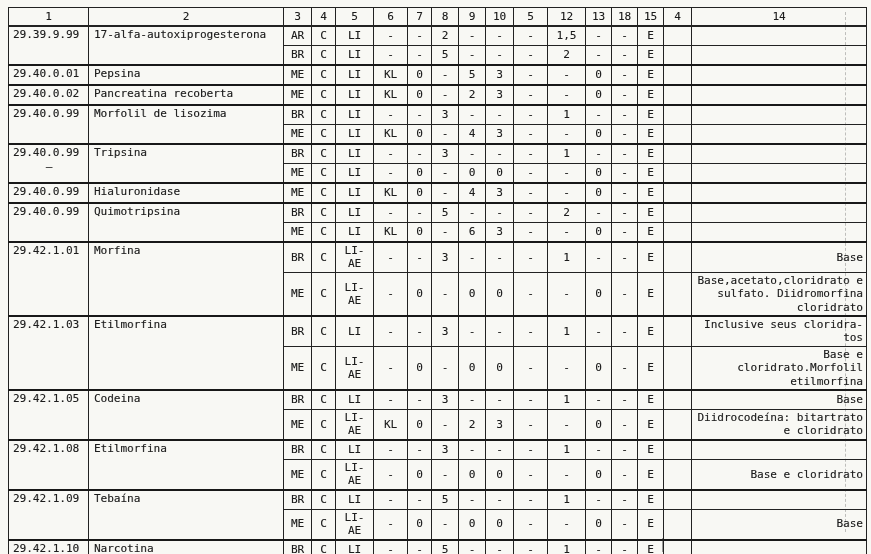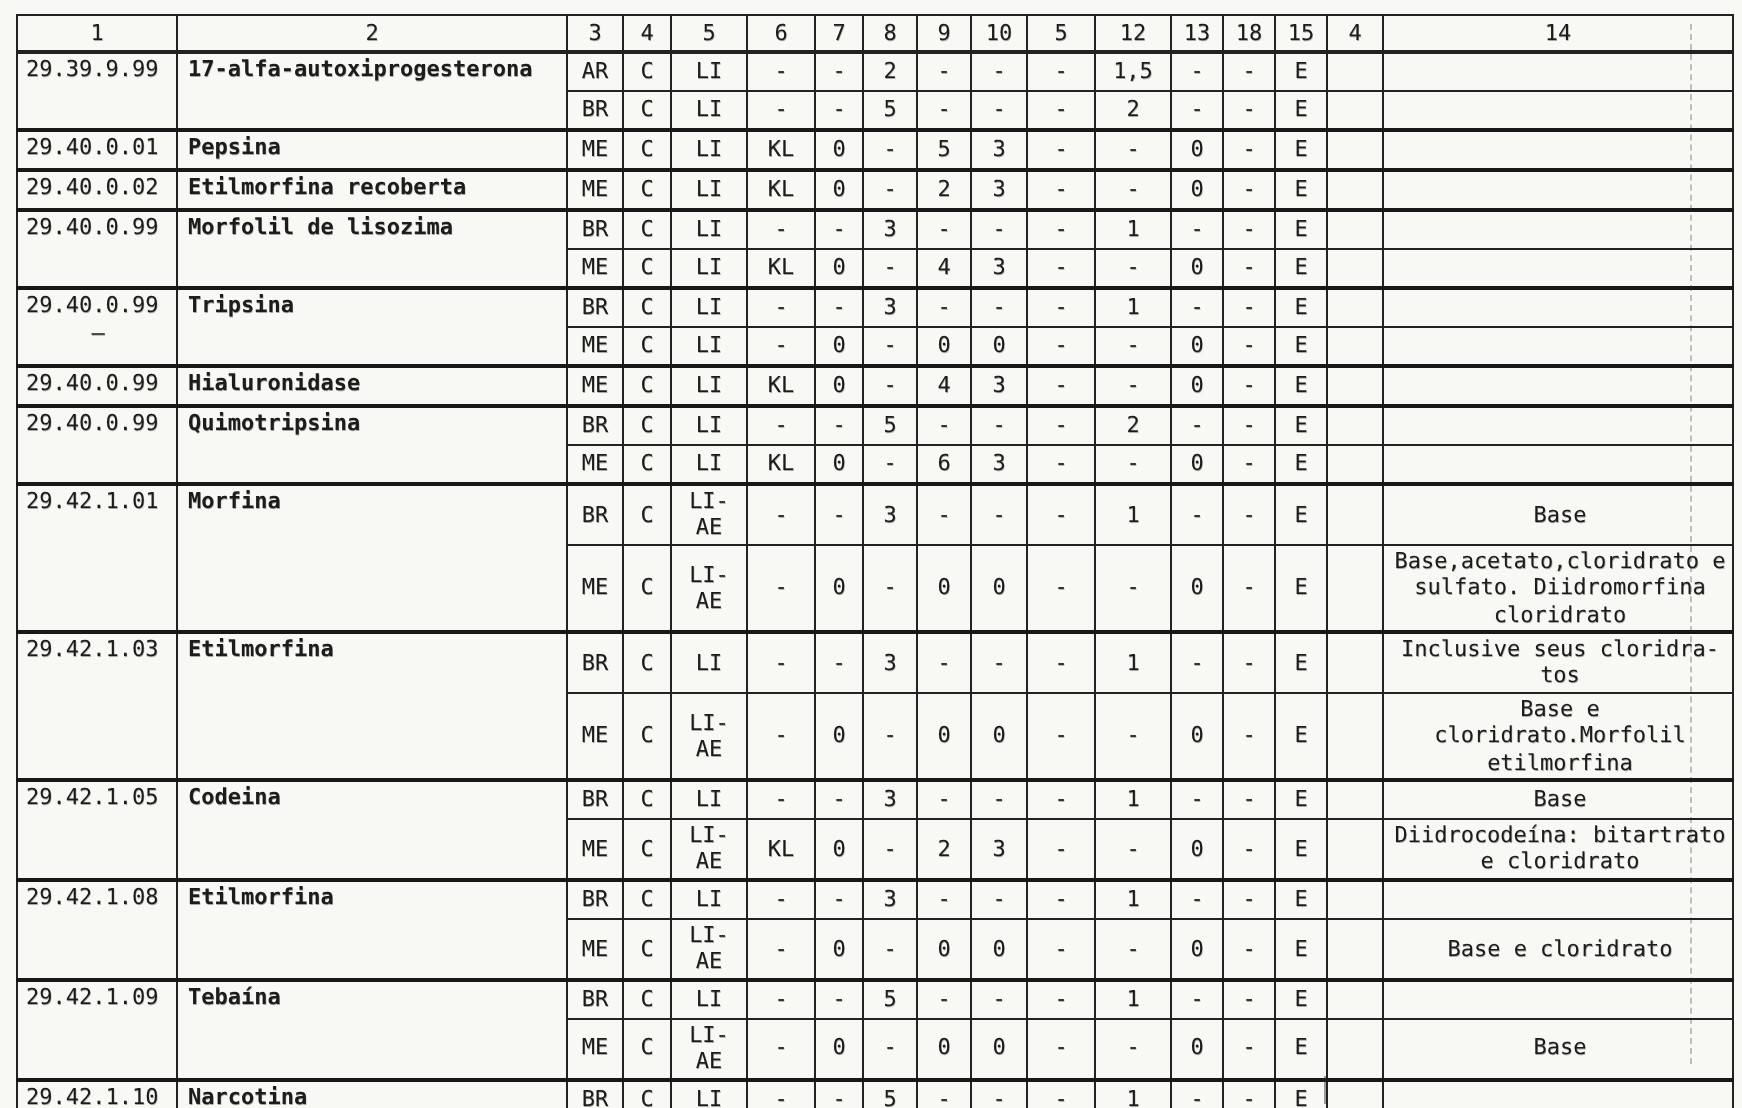--- a/index.html
+++ b/index.html
@@ -21,22 +21,22 @@
     border:1.5px solid #222;
     font-size:11px;line-height:1.22;
     padding:1px 3px;height:16px;
     font-weight:normal;
     text-shadow:0.3px 0.3px 0 rgba(20,20,20,0.35);
     overflow:hidden;
   }
   .doc thead th{text-align:center;height:15px;border-bottom-width:2px;}
   .doc td.val{text-align:center;}
   .doc td.code{text-align:left;vertical-align:top;padding-left:4px;white-space:nowrap;}
-  .doc td.name{text-align:left;vertical-align:top;padding-left:5px;white-space:nowrap;font-weight:bold;}
-  .doc td.note{text-align:center;white-space:pre-line;padding-left:5px;}
+  .doc td.name{text-align:left;vertical-align:top;padding-left:5px;white-space:nowrap;}
+  .doc td.note{text-align:right;white-space:pre-line;padding-left:5px;}
   .doc tr.entry-start td{border-top:2px solid #181818;}
   .doc .code-mark{text-align:center;margin-top:1px;}
   .artifact-line{
     position:absolute;top:12px;left:845px;height:520px;width:0;
     border-left:1px dashed rgba(40,40,40,0.28);
     pointer-events:none;
   }
   .artifact-line-2{
     position:absolute;top:538px;left:662px;height:14px;width:0;
     border-left:1px solid rgba(40,40,40,0.45);
@@ -139,21 +139,21 @@
           <td class="val">-</td>
           <td class="val">-</td>
           <td class="val">0</td>
           <td class="val">-</td>
           <td class="val">E</td>
           <td class="val"></td>
           <td class="note"></td>
         </tr>
         <tr class="entry-start">
           <td class="code" rowspan="1"><span>29.40.0.02</span></td>
-          <td class="name" rowspan="1">Etilmorfina recoberta</td>
+          <td class="name" rowspan="1">Pancreatina recoberta</td>
           <td class="val">ME</td>
           <td class="val">C</td>
           <td class="val">LI</td>
           <td class="val">KL</td>
           <td class="val">0</td>
           <td class="val">-</td>
           <td class="val">2</td>
           <td class="val">3</td>
           <td class="val">-</td>
           <td class="val">-</td>

